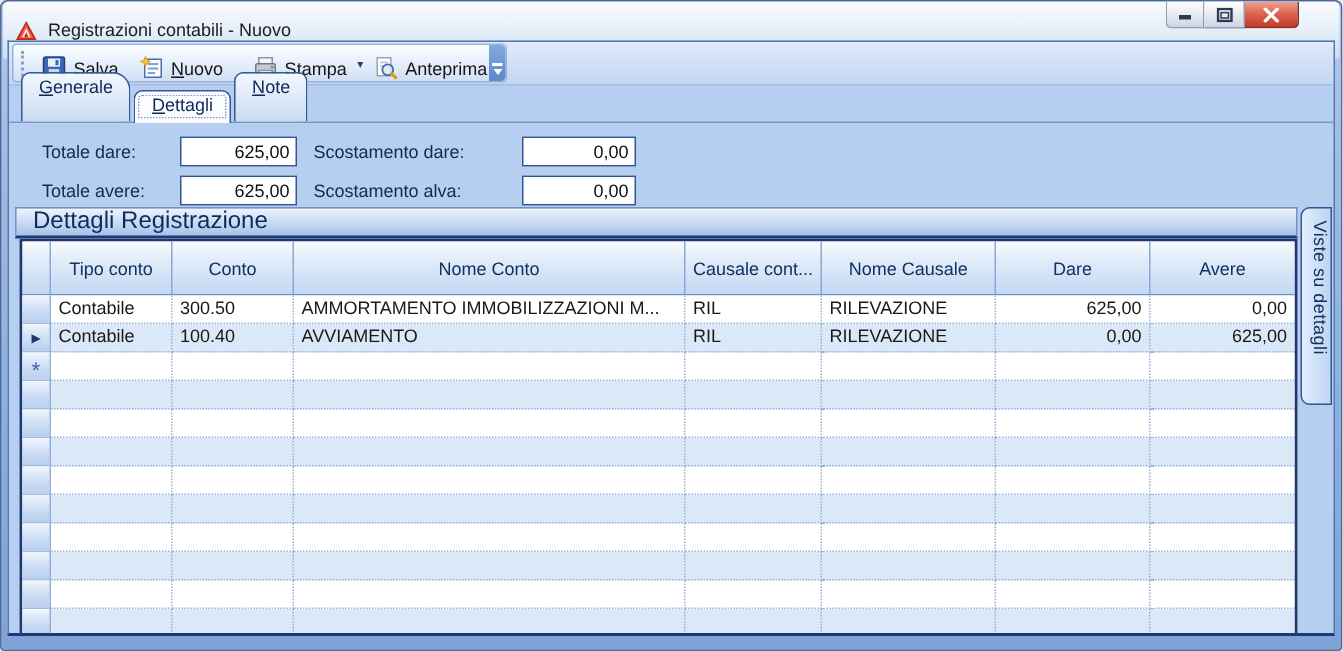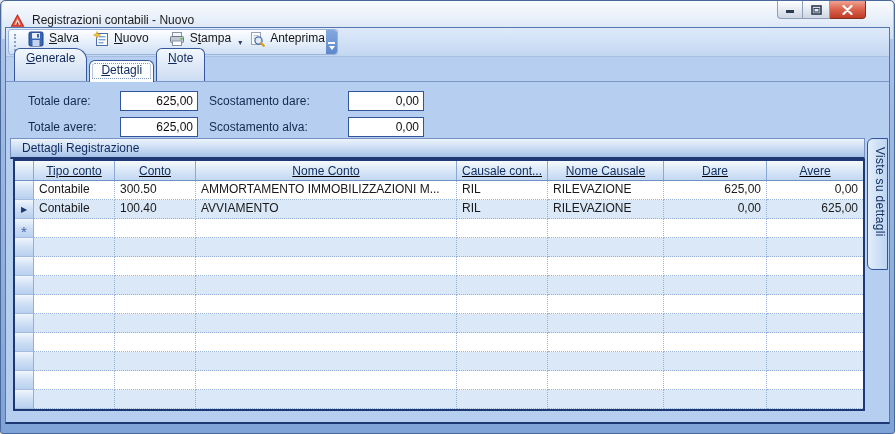--- a/index.html
+++ b/index.html
@@ -29,21 +29,21 @@
     background:#b6cff0; border:1px solid #5577b0; border-bottom:2px solid #1d3872;
     display:flex; flex-direction:column; overflow:hidden; }
 
   
   .toolbar{ position:relative; height:29px; flex:0 0 29px;
     background:linear-gradient(180deg,#dfeafa,#c2d7f1); border-bottom:1px solid #a7bede; }
   .tb-band{ position:absolute; left:2px; top:1px; height:26px; width:330px;
     background:linear-gradient(180deg,#fdfeff 0%,#e4eefb 55%,#cfdff4 100%);
     border:1px solid #9ab3da; border-radius:3px; display:flex; align-items:center; padding:0 14px 0 4px; }
   .tb-grip{ width:5px; height:17px; border-left:2px dotted #8ba2c6; margin:0 5px 0 1px; }
-  .tb-btn{ display:flex; align-items:flex-start; gap:5px; height:22px; padding:0 7px;
+  .tb-btn{ display:flex; align-items:flex-end; gap:5px; height:22px; padding:0 7px;
     font-size:12px; color:#161616; border-radius:2px; }
   .tb-caret{ width:13px; height:22px; display:flex; align-items:center; justify-content:center;
     font-size:8px; color:#30405c; }
   .tb-sep{ width:1px; height:20px; background:#a9bedd; margin:0 3px; }
   .tb-cap{ position:absolute; right:0; top:0; bottom:0; width:11px; border-radius:0 3px 3px 0;
     background:linear-gradient(180deg,#84a9df,#5c87cd); display:flex; flex-direction:column;
     align-items:center; justify-content:flex-end; padding-bottom:4px; }
   .overflow-glyph{ width:7px; }
   .overflow-glyph .bar{ height:2px; background:#fff; margin-bottom:2px; }
   .overflow-glyph .tri{ width:0; height:0; border-left:3.5px solid transparent;
@@ -66,26 +66,26 @@
   .form-row{ display:flex; align-items:center; height:21px; margin-bottom:5px; }
   .flabel-1{ width:92px; }
   .flabel-2{ width:139px; margin-left:11px; }
   .fld{ height:20px; border:1px solid #31549a; background:#fff; text-align:right;
     padding-right:4px; font-size:12px; color:#0e0e0e; font-family:"Liberation Sans",sans-serif; }
   .fld-1{ width:78px; }
   .fld-2{ width:76px; }
 
   
   .gridpanel{ flex:1; position:relative; padding:0 24px 0 4px; }
-  .caption{ height:21px; line-height:18px; padding-left:11px; font-size:12px; color:#0f2a5e;
+  .caption{ height:21px; line-height:18px; padding-left:11px; font-size:16px; color:#0f2a5e;
     background:linear-gradient(180deg,#edf4fc 0%,#bcd2ef 70%,#a4c1e8 100%);
     border:1px solid #7590c2; border-bottom:2px solid #1d3872; }
   .grid{ margin-left:3px; border:2px solid #1d3872; background:#fff; }
-  .ghead{ display:flex; height:20px; background:linear-gradient(180deg,#f7fafe 0%,#dce9f8 45%,#c3d8f2 100%);
-    border-bottom:1px solid #6e91c8;text-decoration:underline; }
+  .ghead{ display:flex; height:36px; background:linear-gradient(180deg,#f7fafe 0%,#dce9f8 45%,#c3d8f2 100%);
+    border-bottom:1px solid #6e91c8; }
   .hcell{ font-size:12px; color:#123061; display:flex; align-items:center; justify-content:center;
     border-right:1px solid #8aa7d6; overflow:hidden; white-space:nowrap; }
   .hcell:last-child{ border-right:none; }
   .grow{ display:flex; height:19px; background:#fff; }
   .grow.alt{ background:#dbe8f8; }
   .selcell{ width:19px; flex:0 0 19px; background:linear-gradient(180deg,#f0f6fd 0%,#cfdff5 50%,#b8d0ef 100%);
     border-right:1px solid #93afd9; border-bottom:1px solid #a5bce0;
     display:flex; align-items:center; justify-content:center; }
   .gcell{ font-size:12px; color:#191919; line-height:17px; padding:0 5px;
     border-right:1px dotted #97b1d8; border-bottom:1px dotted #97b1d8;

